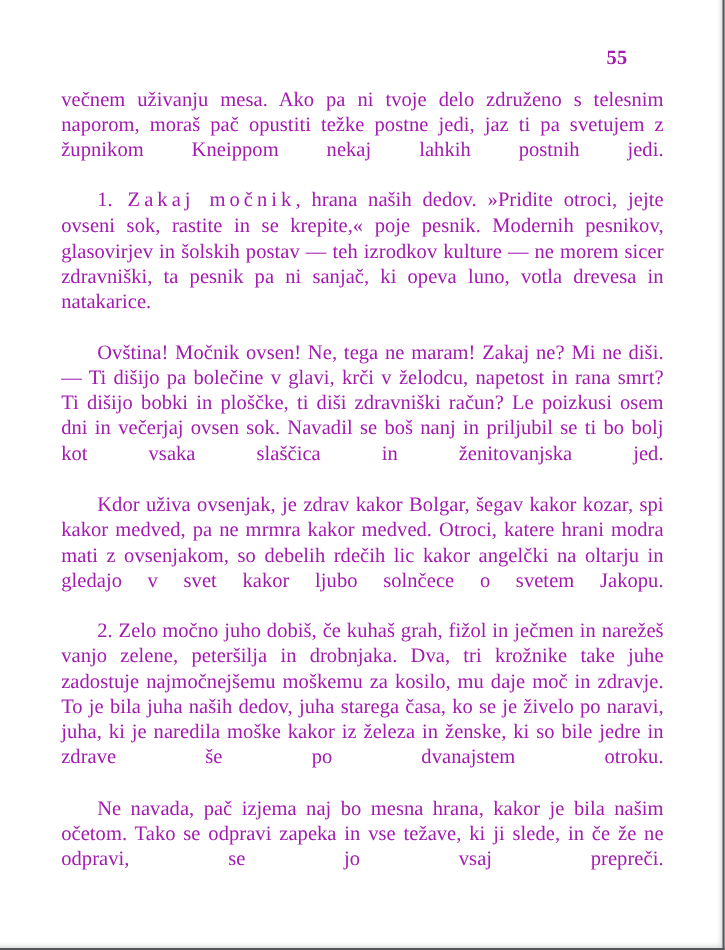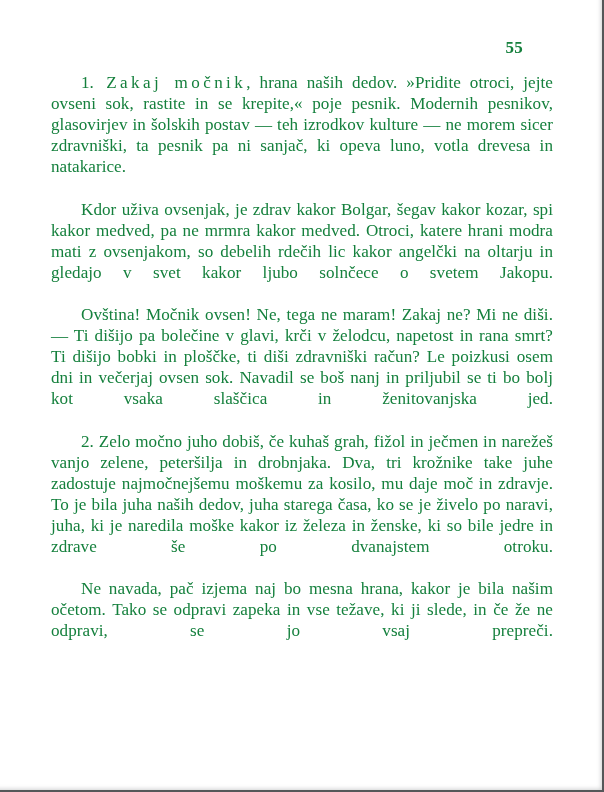--- a/index.html
+++ b/index.html
@@ -11,21 +11,21 @@
   #page {
     position: relative;
     width: 604px;
     height: 792px;
     background: #ffffff;
     box-sizing: border-box;
     border-right: 2px solid #555759;
     border-bottom: 2px solid #555759;
     overflow: hidden;
     font-family: "Liberation Serif", "DejaVu Serif", serif;
-    color: #15803d;
+    color: #a21caf;
   }
 
   
   #page::after {
     content: "";
     position: absolute;
     inset: 0;
     pointer-events: none;
     box-shadow: inset -3px -3px 4px -2px rgba(120,122,126,0.35);
   }
@@ -76,26 +76,27 @@
 </style>
 </head>
 <body>
 
 <div id="page">
 
   <div class="folio">55</div>
 
   <div class="textblock">
 
+    <p class="para">večnem uživanju mesa. Ako pa ni tvoje delo združeno s telesnim naporom, moraš pač opustiti težke postne jedi, jaz ti pa svetujem z župnikom Kneippom nekaj lahkih postnih jedi.</p>
 
     <p class="para indent"><span>1.</span><span class="spaced"> <span>Zakaj močnik</span></span><span>, hrana naših dedov. »Pridite otroci, jejte ovseni sok, rastite in se krepite,« poje pesnik. Modernih pesnikov, glasovirjev in šolskih postav — teh izrodkov kulture — ne morem sicer zdravniški, ta pesnik pa ni sanjač, ki opeva luno, votla drevesa in natakarice.</span></p>
 
+    <p class="para indent">Ovština! Močnik ovsen! Ne, tega ne maram! Zakaj ne? Mi ne diši. — Ti dišijo pa bolečine v glavi, krči v želodcu, napetost in rana smrt? Ti dišijo bobki in ploščke, ti diši zdravniški račun? Le poizkusi osem dni in večerjaj ovsen sok. Navadil se boš nanj in priljubil se ti bo bolj kot vsaka slaščica in ženitovanjska jed.</p>
+
     <p class="para indent">Kdor uživa ovsenjak, je zdrav kakor Bolgar, šegav kakor kozar, spi kakor medved, pa ne mrmra kakor medved. Otroci, katere hrani modra mati z ovsenjakom, so debelih rdečih lic kakor angelčki na oltarju in gledajo v svet kakor ljubo solnčece o svetem Jakopu.</p>
-
-    <p class="para indent">Ovština! Močnik ovsen! Ne, tega ne maram! Zakaj ne? Mi ne diši. — Ti dišijo pa bolečine v glavi, krči v želodcu, napetost in rana smrt? Ti dišijo bobki in ploščke, ti diši zdravniški račun? Le poizkusi osem dni in večerjaj ovsen sok. Navadil se boš nanj in priljubil se ti bo bolj kot vsaka slaščica in ženitovanjska jed.</p>
 
     <p class="para indent">2. Zelo močno juho dobiš, če kuhaš grah, fižol in ječmen in narežeš vanjo zelene, peteršilja in drobnjaka. Dva, tri krožnike take juhe zadostuje najmočnejšemu moškemu za kosilo, mu daje moč in zdravje. To je bila juha naših dedov, juha starega časa, ko se je živelo po naravi, juha, ki je naredila moške kakor iz železa in ženske, ki so bile jedre in zdrave še po dvanajstem otroku.</p>
 
 
     <p class="para indent">Ne navada, pač izjema naj bo mesna hrana, kakor je bila našim očetom. Tako se odpravi zapeka in vse težave, ki ji slede, in če že ne odpravi, se jo vsaj prepreči.</p>
 
   </div>
 </div>
 
 </body></html>

